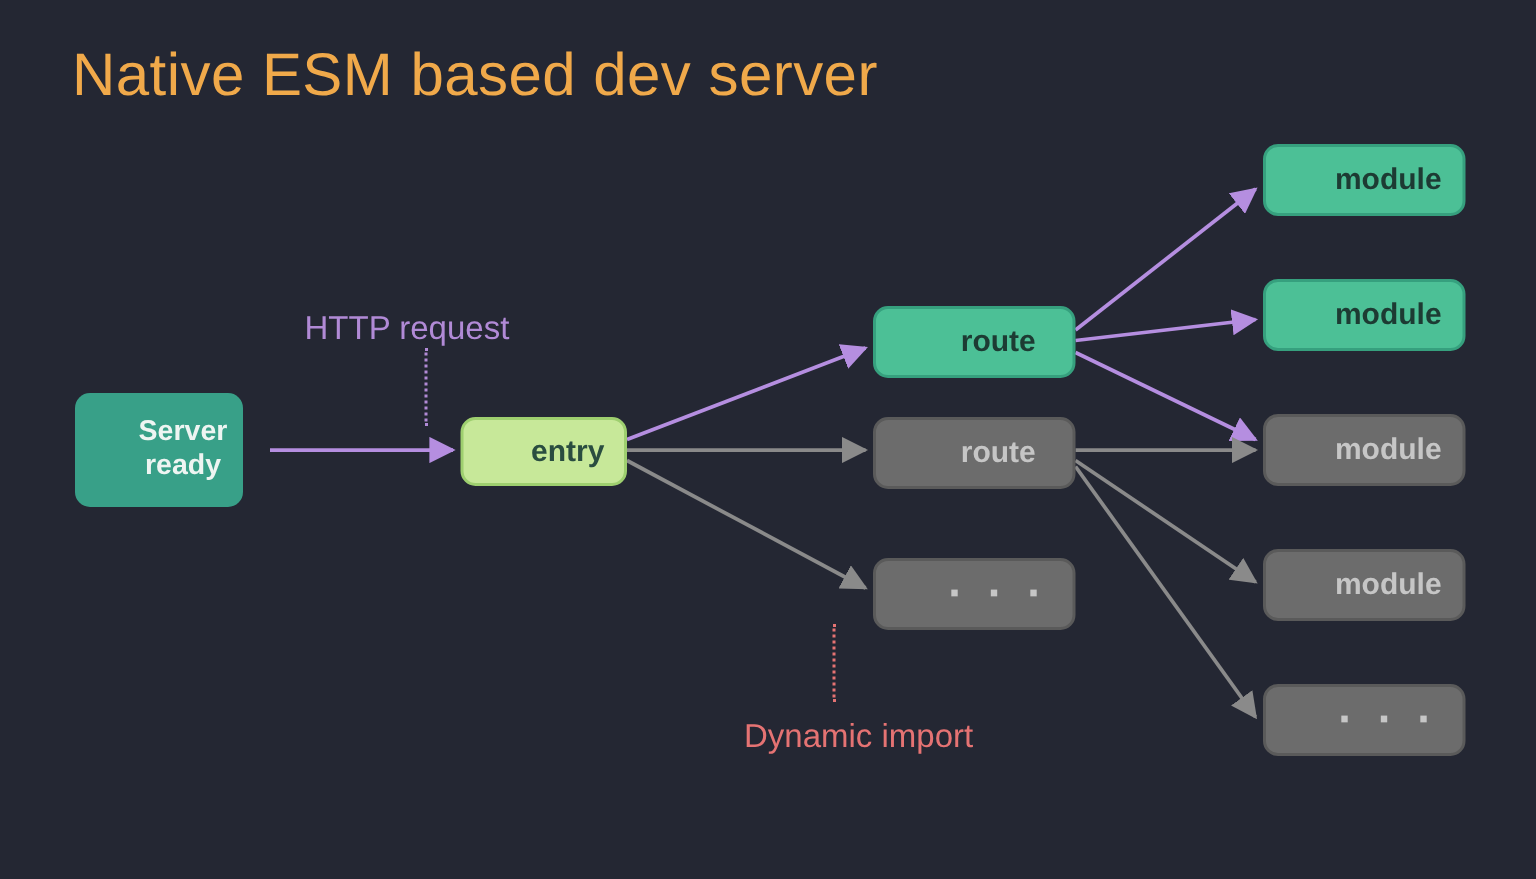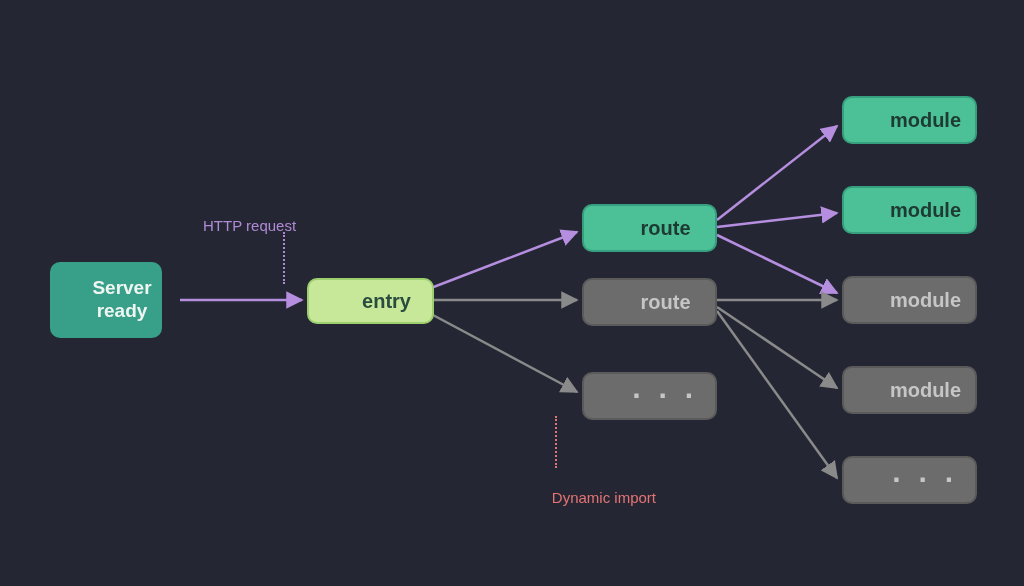--- a/index.html
+++ b/index.html
@@ -61,24 +61,23 @@
     border: 2px solid #5a5a5a;
   }
   .ellipsis {
     color: #c6c6c6;
     font-size: 30px;
     line-height: 0;
     letter-spacing: 4px;
   }
   .ann {
     position: absolute;
-    font-size: 15px;
+    font-size: 22px;
     line-height: 1.35;
-    text-align: right;
-    margin-top: 12px;
+    text-align: left;
   }
   .ann-purple { color: #b18ad6; }
   .ann-red { color: #e57373; }
   .dotted-v {
     position: absolute;
     width: 0;
     border-left: 2px dotted currentColor;
   }
   .dotted-purple { color: #b18ad6; }
   .dotted-red { color: #e57373; }
@@ -88,20 +87,21 @@
     width: 1024px;
     height: 586px;
     pointer-events: none;
   }
 </style>
 </head>
 <body>
 
 <div class="stage">
 
+  <div class="title">Native ESM based dev server</div>
 
   <svg class="arrows">
     <defs>
       <marker id="arrow-purple" viewBox="0 0 10 10" refX="9" refY="5" markerWidth="7" markerHeight="7" orient="auto-start-reverse">
         <path d="M 0 0 L 10 5 L 0 10 z" fill="#b58ee0"></path>
       </marker>
       <marker id="arrow-gray" viewBox="0 0 10 10" refX="9" refY="5" markerWidth="7" markerHeight="7" orient="auto-start-reverse">
         <path d="M 0 0 L 10 5 L 0 10 z" fill="#8a8a8a"></path>
       </marker>
     </defs>
@@ -124,27 +124,27 @@
 
     <line x1="717" y1="307" x2="837" y2="388" stroke="#8a8a8a" stroke-width="2.5" marker-end="url(#arrow-gray)"></line>
 
     <line x1="717" y1="311" x2="837" y2="478" stroke="#8a8a8a" stroke-width="2.5" marker-end="url(#arrow-gray)"></line>
   </svg>
 
   <div class="ann ann-purple" style="left:203px; top:204px;">HTTP request</div>
   <div class="dotted-v dotted-purple" style="left:283px; top:232px; height:52px;"></div>
 
   <div class="dotted-v dotted-red" style="left:555px; top:416px; height:52px;"></div>
-  <div class="ann ann-red" style="left:486px; top:476px; width:170px;">
+  <div class="ann ann-red" style="left:496px; top:476px; width:170px;">
     <span>Dynamic import</span><br>
   </div>
 
   <div class="node node-server" style="left:50px; top:262px; width:112px; height:76px; white-space:pre-line;">Server ready</div>
 
-  <div class="node node-entry" style="left:307px; top:278px; width:127px; height:46px;">entry</div>
+  <div class="node node-entry" style="left:307px; top:278px; width:111px; height:46px;">entry</div>
 
   <div class="node node-green" style="left:582px; top:204px; width:135px; height:48px;">route</div>
 
   <div class="node node-gray" style="left:582px; top:278px; width:135px; height:48px;">route</div>
 
   <div class="node node-gray" style="left:582px; top:372px; width:135px; height:48px;">
        <span class="ellipsis">· · ·</span>
   </div>
 
   <div class="node node-green" style="left:842px; top:96px; width:135px; height:48px;">module</div>

